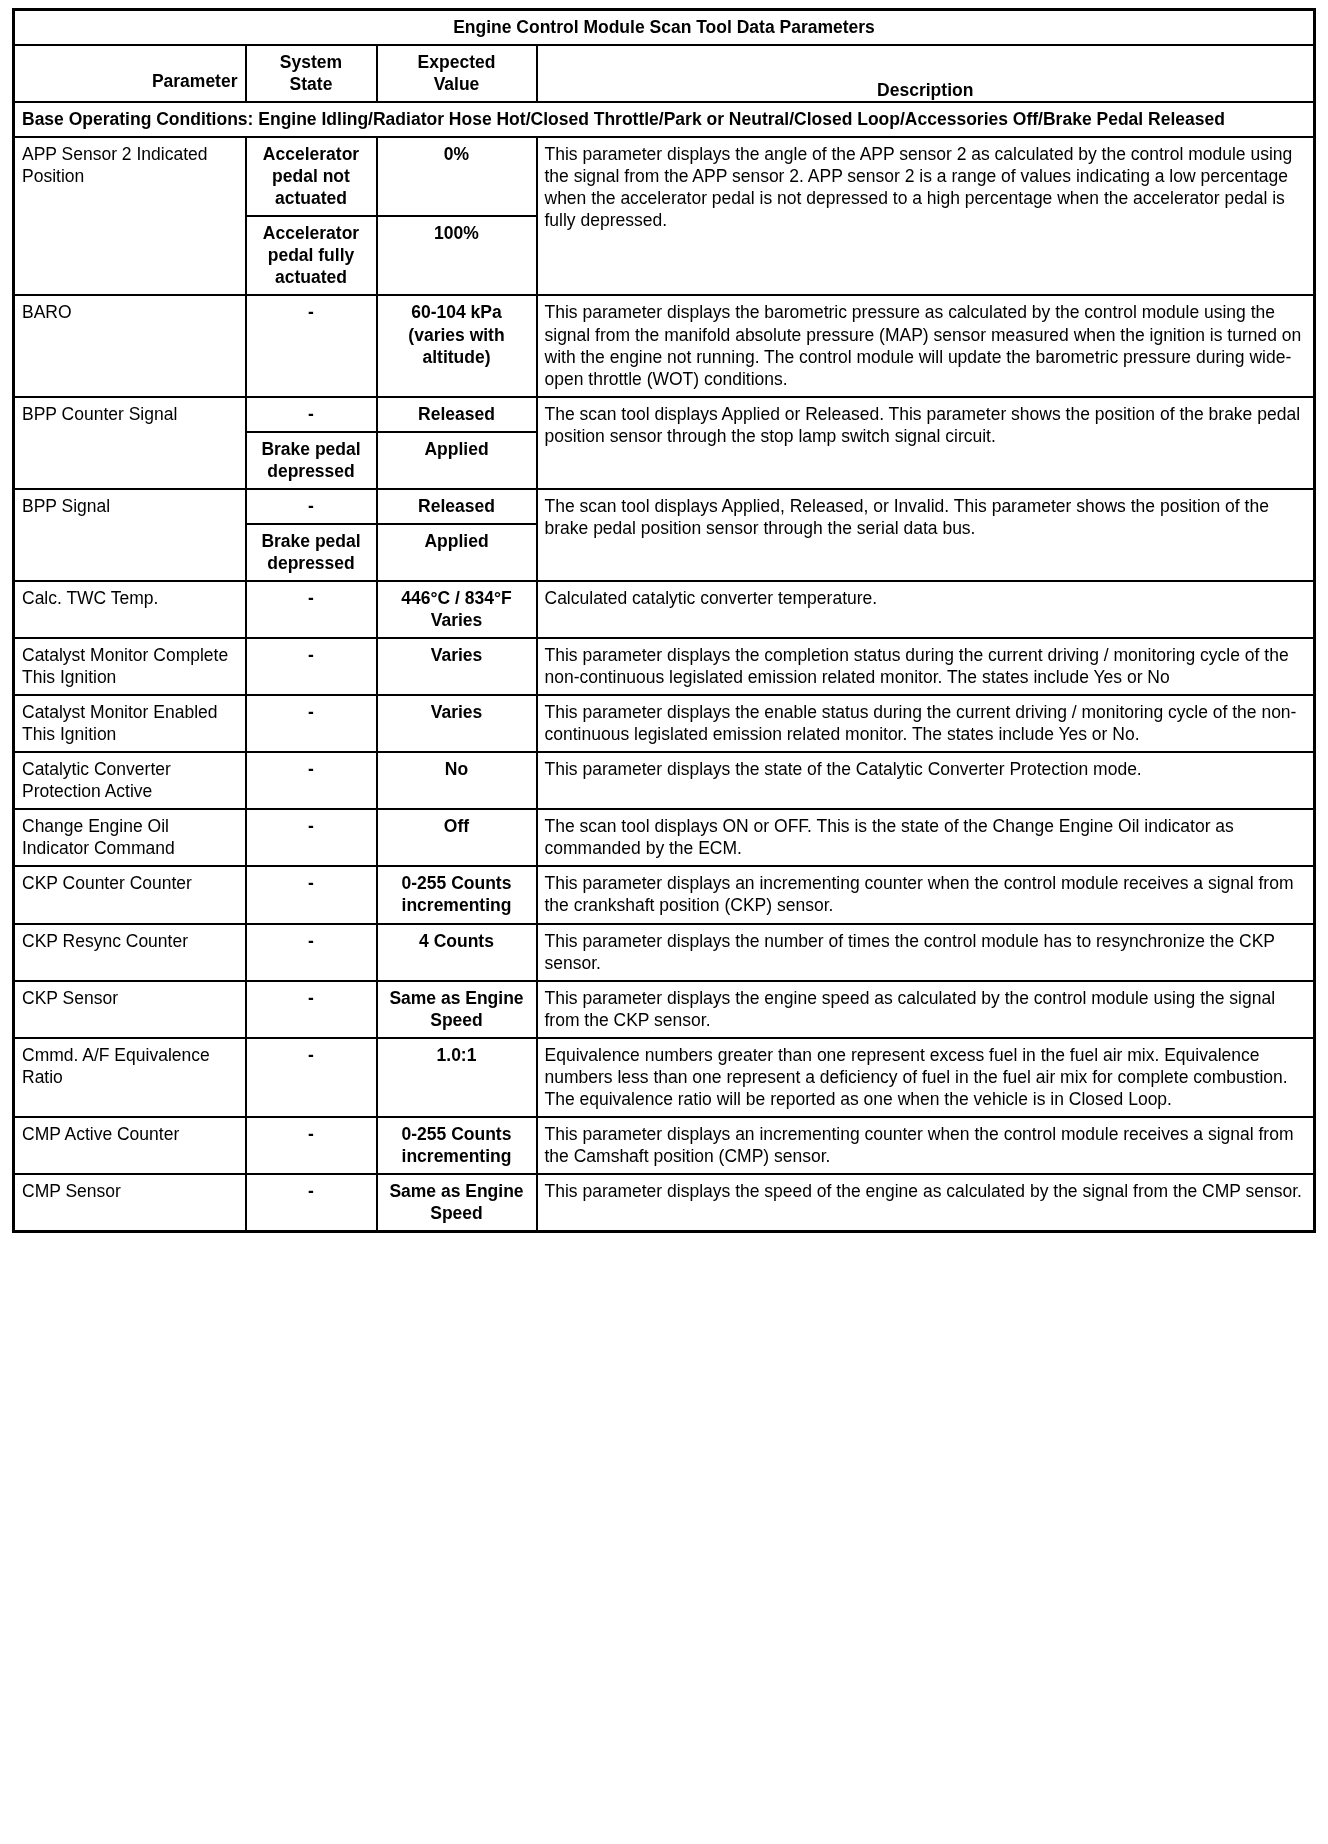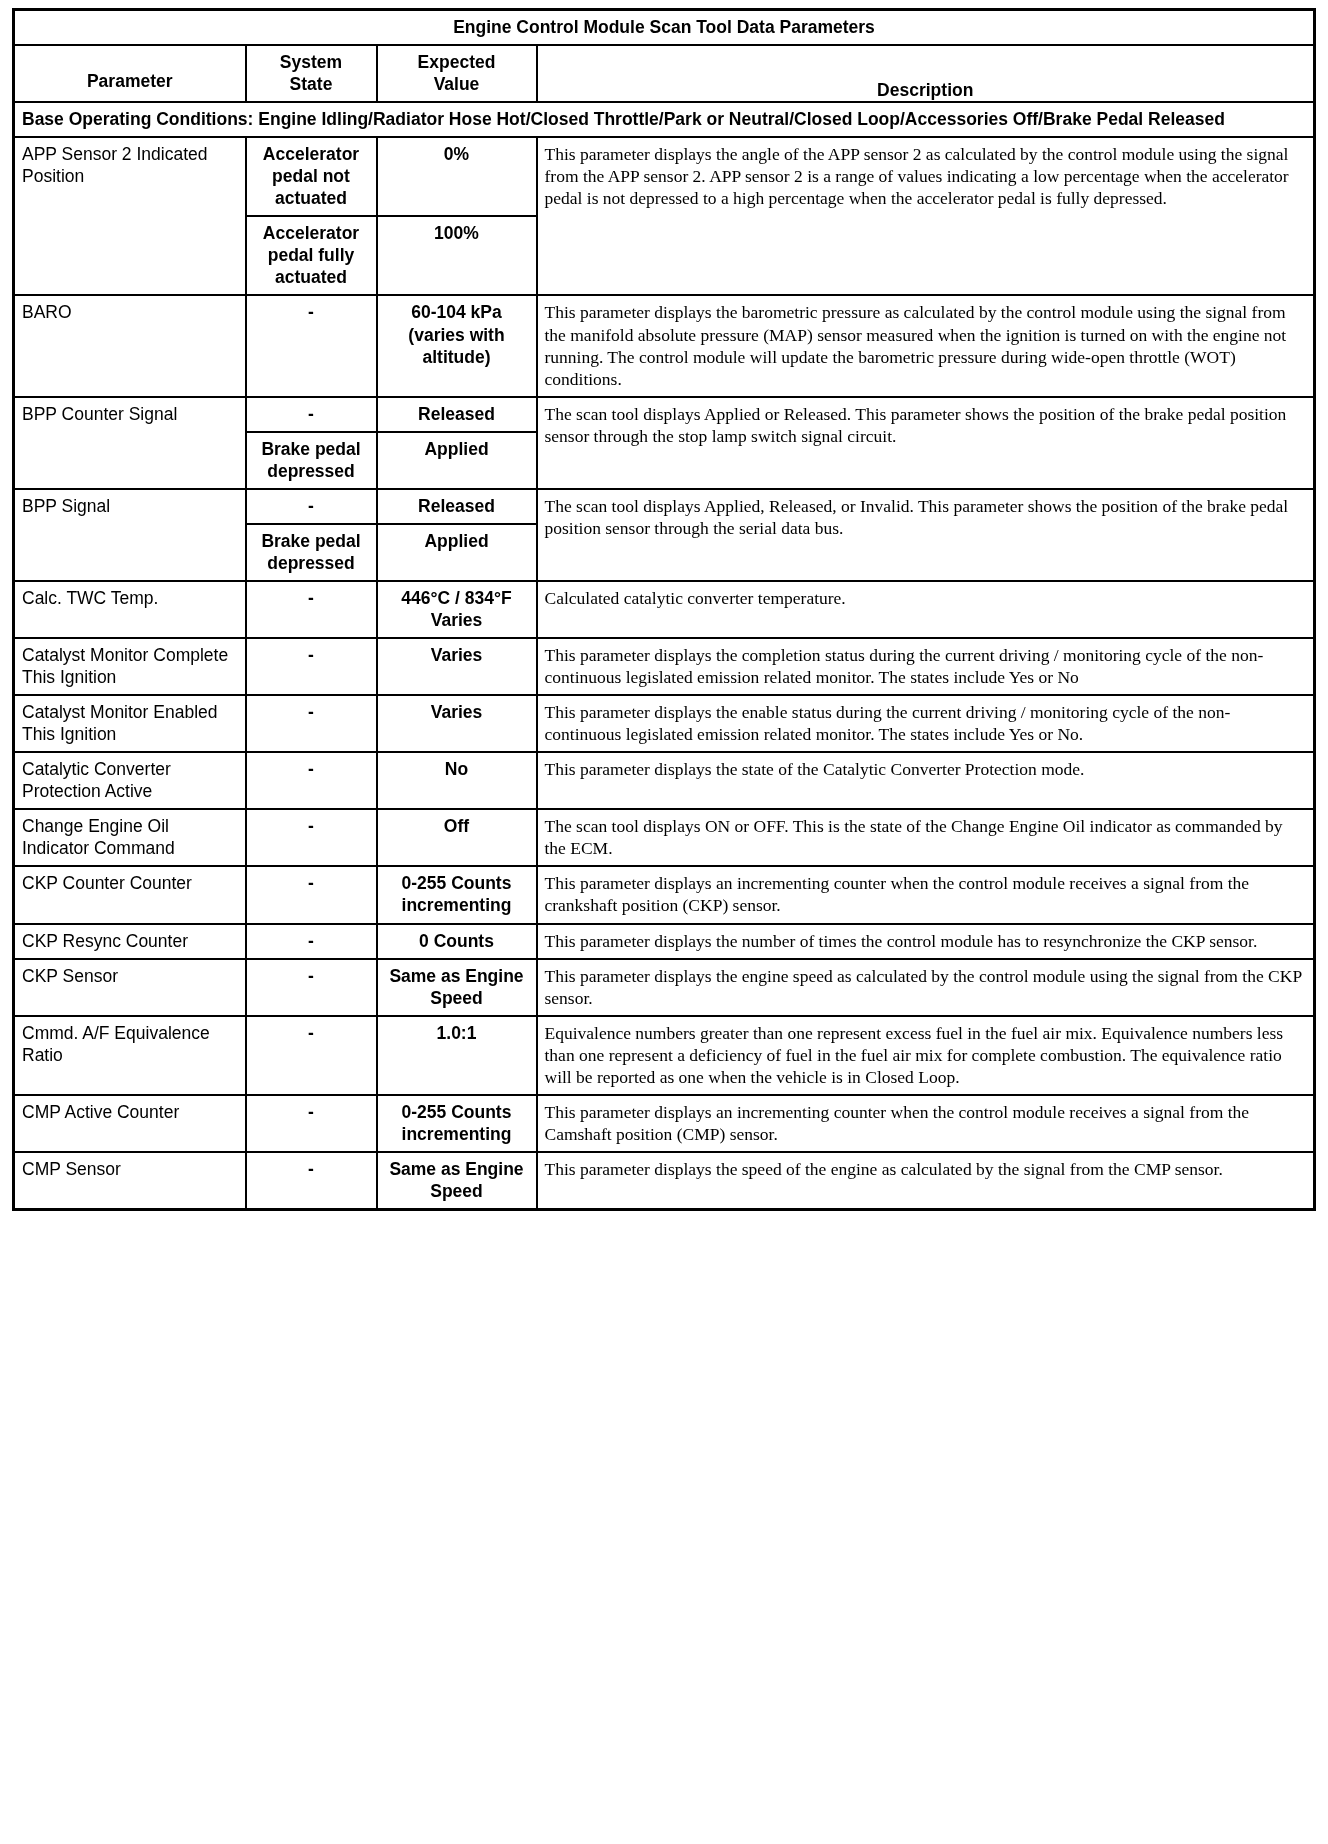--- a/index.html
+++ b/index.html
@@ -45,20 +45,21 @@
     line-height: 1.2;
     margin-top: 36px;
   }
   .col-head.desc {
     vertical-align: bottom;
     padding-bottom: 0;
   }
   .col-head.param {
     vertical-align: bottom;
     padding-bottom: 9px;
+    text-align: right;
   }
   .base-cond {
     font-weight: bold;
     font-size: 19px;
     line-height: 1.3;
     padding: 6px 7px 7px 7px;
   }
   .c-param { width: 232px; }
   .c-state { width: 131px; }
   .c-value { width: 160px; }
@@ -68,21 +69,20 @@
     vertical-align: middle;
     font-size: 17.5px;
   }
   td.state-cell, td.value-cell {
     text-align: center;
     vertical-align: middle;
     font-weight: bold;
   }
   td.desc-cell {
     vertical-align: top;
-    font-family: Liberation Serif, serif;
   }
   td.mid { vertical-align: middle; }
 </style>
 </head>
 <body>
 
 <div class="page">
   <table class="scan">
     <colgroup>
       <col class="c-param">
@@ -188,21 +188,21 @@
       <tr>
         <td class="param-cell">CKP Counter Counter</td>
         <td class="state-cell">-</td>
         <td class="value-cell">0-255 Counts incrementing</td>
         <td class="desc-cell">This parameter displays an incrementing counter when the control module receives a signal from the crankshaft position (CKP) sensor.</td>
       </tr>
 
       <tr>
         <td class="param-cell">CKP Resync Counter</td>
         <td class="state-cell">-</td>
-        <td class="value-cell">0 Counts</td>
+        <td class="value-cell">4 Counts</td>
         <td class="desc-cell">This parameter displays the number of times the control module has to resynchronize the CKP sensor.</td>
       </tr>
 
       <tr>
         <td class="param-cell">CKP Sensor</td>
         <td class="state-cell">-</td>
         <td class="value-cell">Same as Engine Speed</td>
         <td class="desc-cell">This parameter displays the engine speed as calculated by the control module using the signal from the CKP sensor.</td>
       </tr>
 

